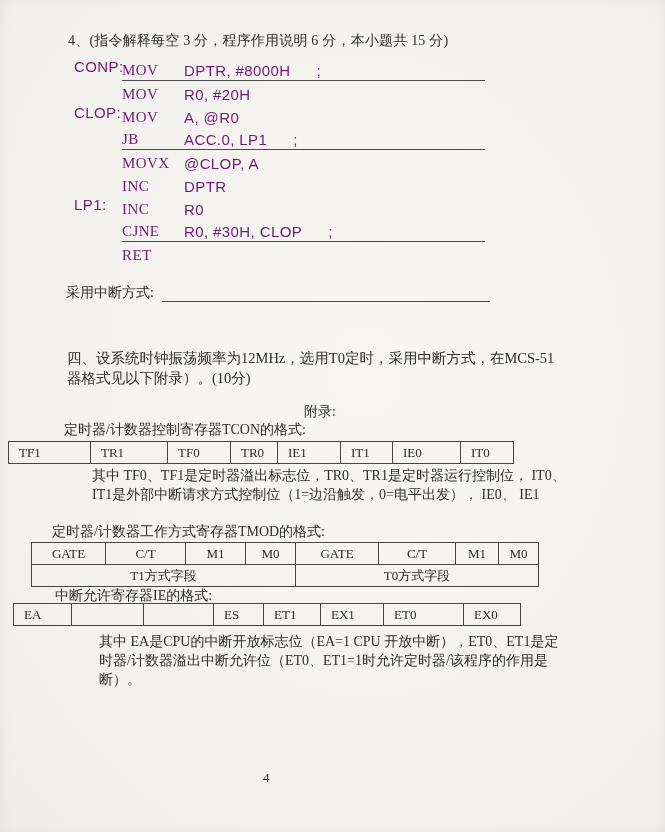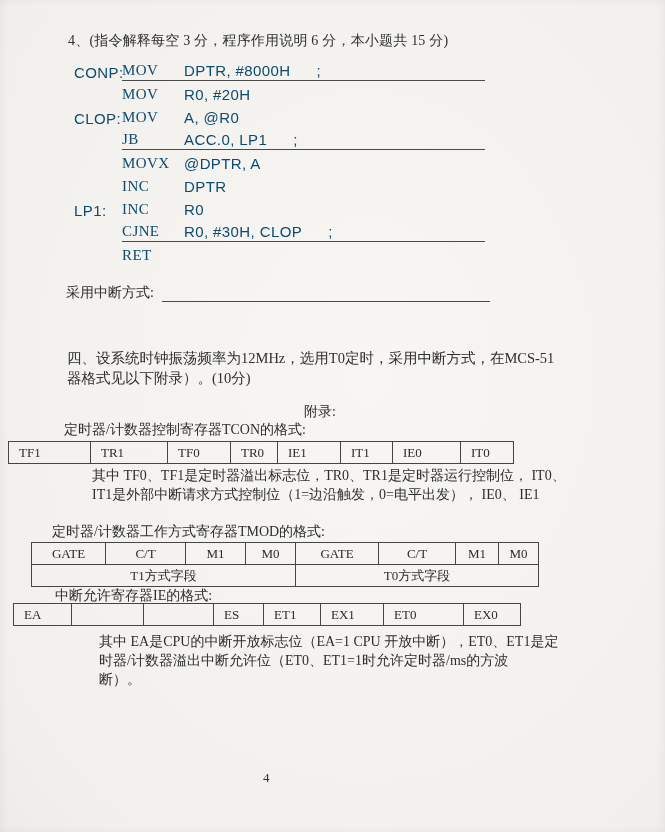--- a/index.html
+++ b/index.html
@@ -9,22 +9,22 @@
     background-image:radial-gradient(ellipse at 55% 45%, #f7f6f3 0%, #f2f0ec 85%, #eeece8 100%);
     font-family:"Liberation Serif", serif;
     color:#2e2e2e;
     box-shadow:inset -4px 0 8px rgba(0,0,0,0.03), inset 4px 0 8px rgba(0,0,0,0.03);
   }
   .abs{position:absolute;}
   
   .q4-header{left:68px;top:32px;font-size:14px;letter-spacing:0.2px;}
   
   .code-block{left:74px;top:58px;width:420px;}
-  .code-line{height:23px;display:flex;align-items:flex-end;
-    font-family:"Liberation Sans", sans-serif;font-size:15px;color:#0c4a6e;letter-spacing:0.4px;}
+  .code-line{height:23px;display:flex;
+    font-family:"Liberation Sans", sans-serif;font-size:15px;color:#701a75;letter-spacing:0.4px;}
   .code-label{width:48px;flex:0 0 48px;}
   .instr{display:flex;width:363px;align-items:flex-end;padding-bottom:1px;}
   .instr.u{border-bottom:1.6px solid #4a4a4a;}
   .mn{display:inline-block;width:62px;flex:0 0 62px;font-family:Liberation Serif, serif;}
   .cmt{margin-left:26px;}
   
   .purpose-line{left:66px;top:282px;width:424px;display:flex;align-items:flex-end;height:20px;font-size:14px;}
   .purpose-label{flex:0 0 auto;padding-right:8px;}
   .blank-underline{flex:1;border-bottom:1.6px solid #4a4a4a;height:17px;}
   
@@ -91,21 +91,21 @@
       <span class="mn">JB</span>
       <span class="ops">ACC.0, LP1</span>
       <span class="cmt">;</span>
     </span>
   </div>
 
   <div class="code-line">
     <span class="code-label"></span>
     <span class="instr">
       <span class="mn">MOVX</span>
-      <span class="ops">@DPTR, A</span>
+      <span class="ops">@CLOP, A</span>
     </span>
   </div>
 
   <div class="code-line">
     <span class="code-label"></span>
     <span class="instr">
       <span class="mn">INC</span>
       <span class="ops">DPTR</span>
     </span>
   </div>
@@ -231,17 +231,17 @@
     <td>ET1</td>
     <td>EX1</td>
     <td>ET0</td>
     <td>EX0</td>
   </tr>
 </tbody>
   </table>
 
 <div class="abs note note-ie">
   <div>其中 EA是CPU的中断开放标志位（EA=1 CPU 开放中断），ET0、ET1是定</div>
-  <div>时器/计数器溢出中断允许位（ET0、ET1=1时允许定时器/ms的方波</div>
+  <div>时器/计数器溢出中断允许位（ET0、ET1=1时允许定时器/该程序的作用是</div>
   <div>断）。</div>
 </div>
 
 <div class="abs page-number">4</div>
 
 </body></html>

